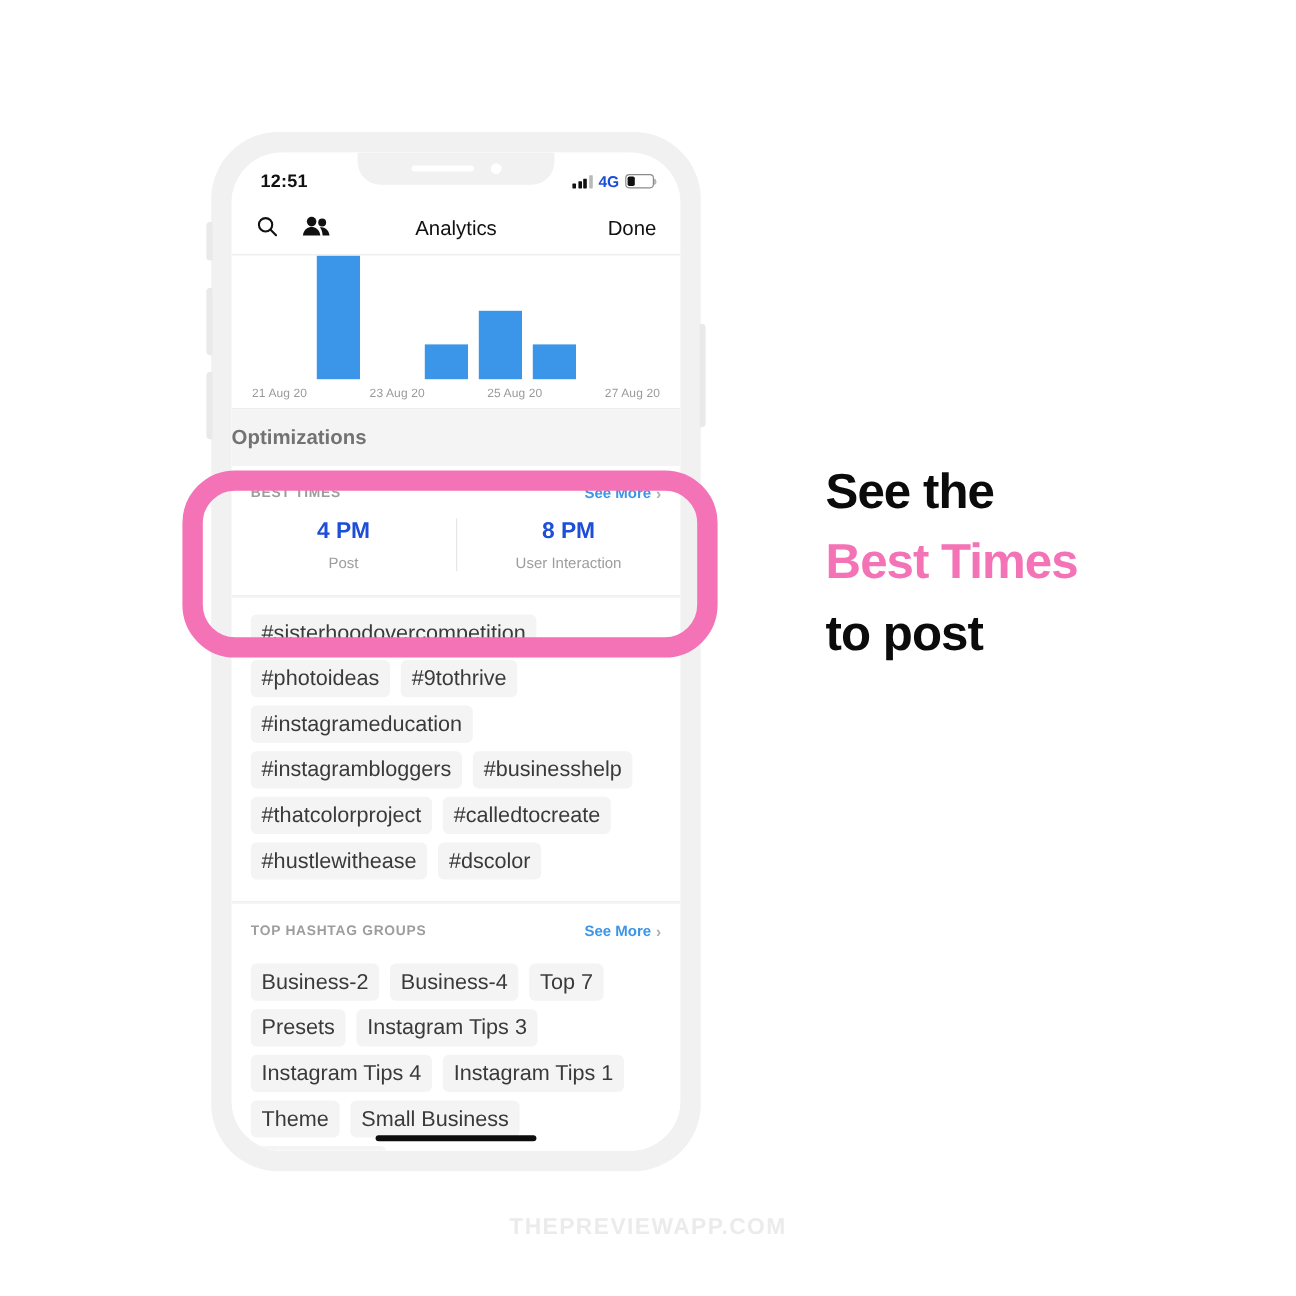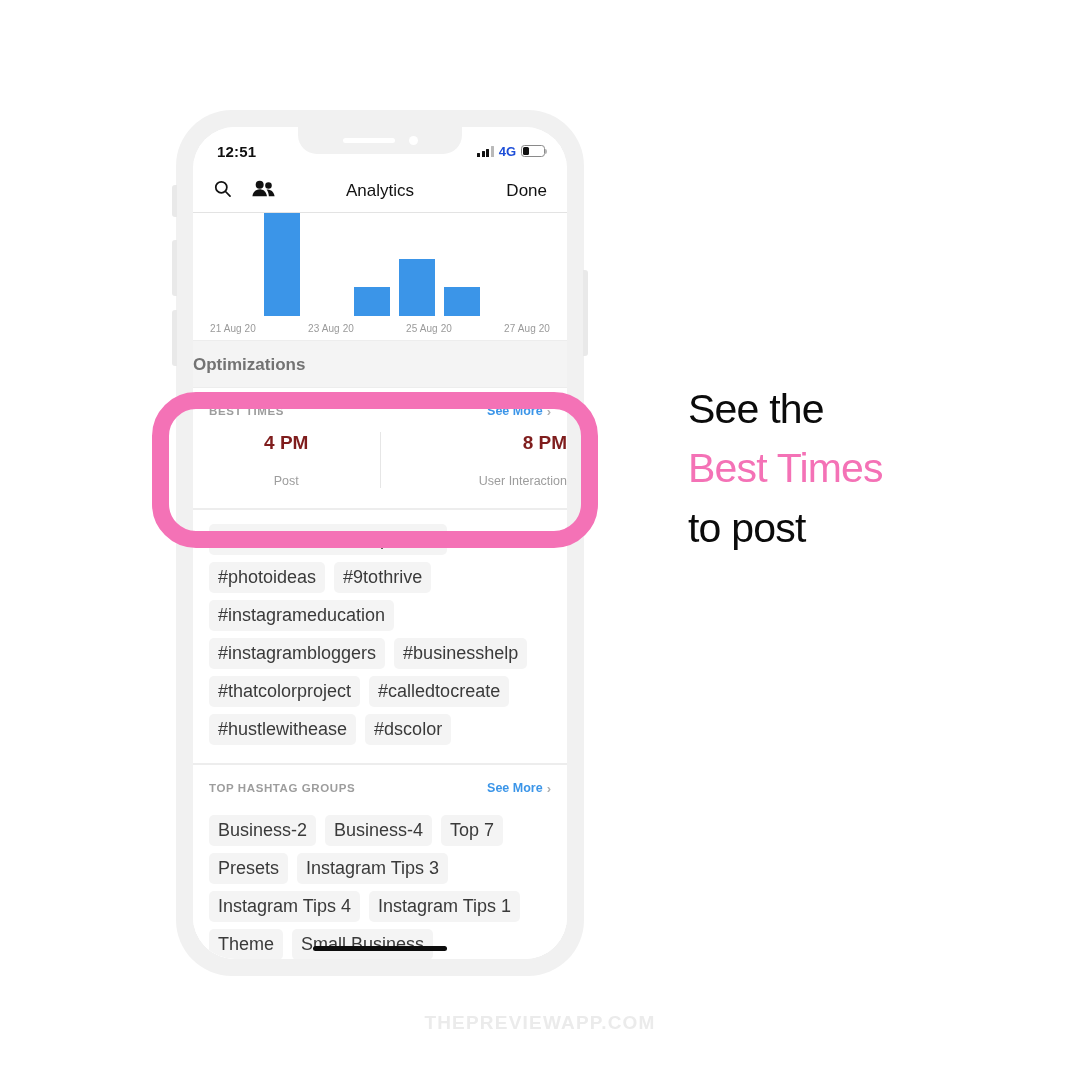--- a/index.html
+++ b/index.html
@@ -272,27 +272,26 @@
   #best-times-body {
     display: flex;
     padding: 8px 0 20px 0;
   }
   .bt-col {
     flex: 1;
     text-align: center;
   }
   .bt-col + .bt-col {
     border-left: 1px solid #e6e6e6;
-    text-align: right;
   }
   .bt-time {
     font-size: 19px;
     font-weight: bold;
-    color: #7f1d1d;
-    margin-bottom: 20px;
+    color: #1d4ed8;
+    margin-bottom: 8px;
   }
   .bt-label {
     font-size: 12.5px;
     color: #9d9d9d;
   }
 
   
   .chips {
     display: flex;
     flex-wrap: wrap;
@@ -334,21 +333,21 @@
     z-index: 50;
     pointer-events: none;
   }
 
   
   #caption {
     position: absolute;
     left: 688px;
     top: 380px;
     width: 350px;
-    font-weight: normal;
+    font-weight: bold;
     font-size: 41px;
     line-height: 1.45;
     letter-spacing: -0.8px;
     color: #0b0b0b;
   }
   #caption .pink {
     color: #F472B6;
   }
 
   

